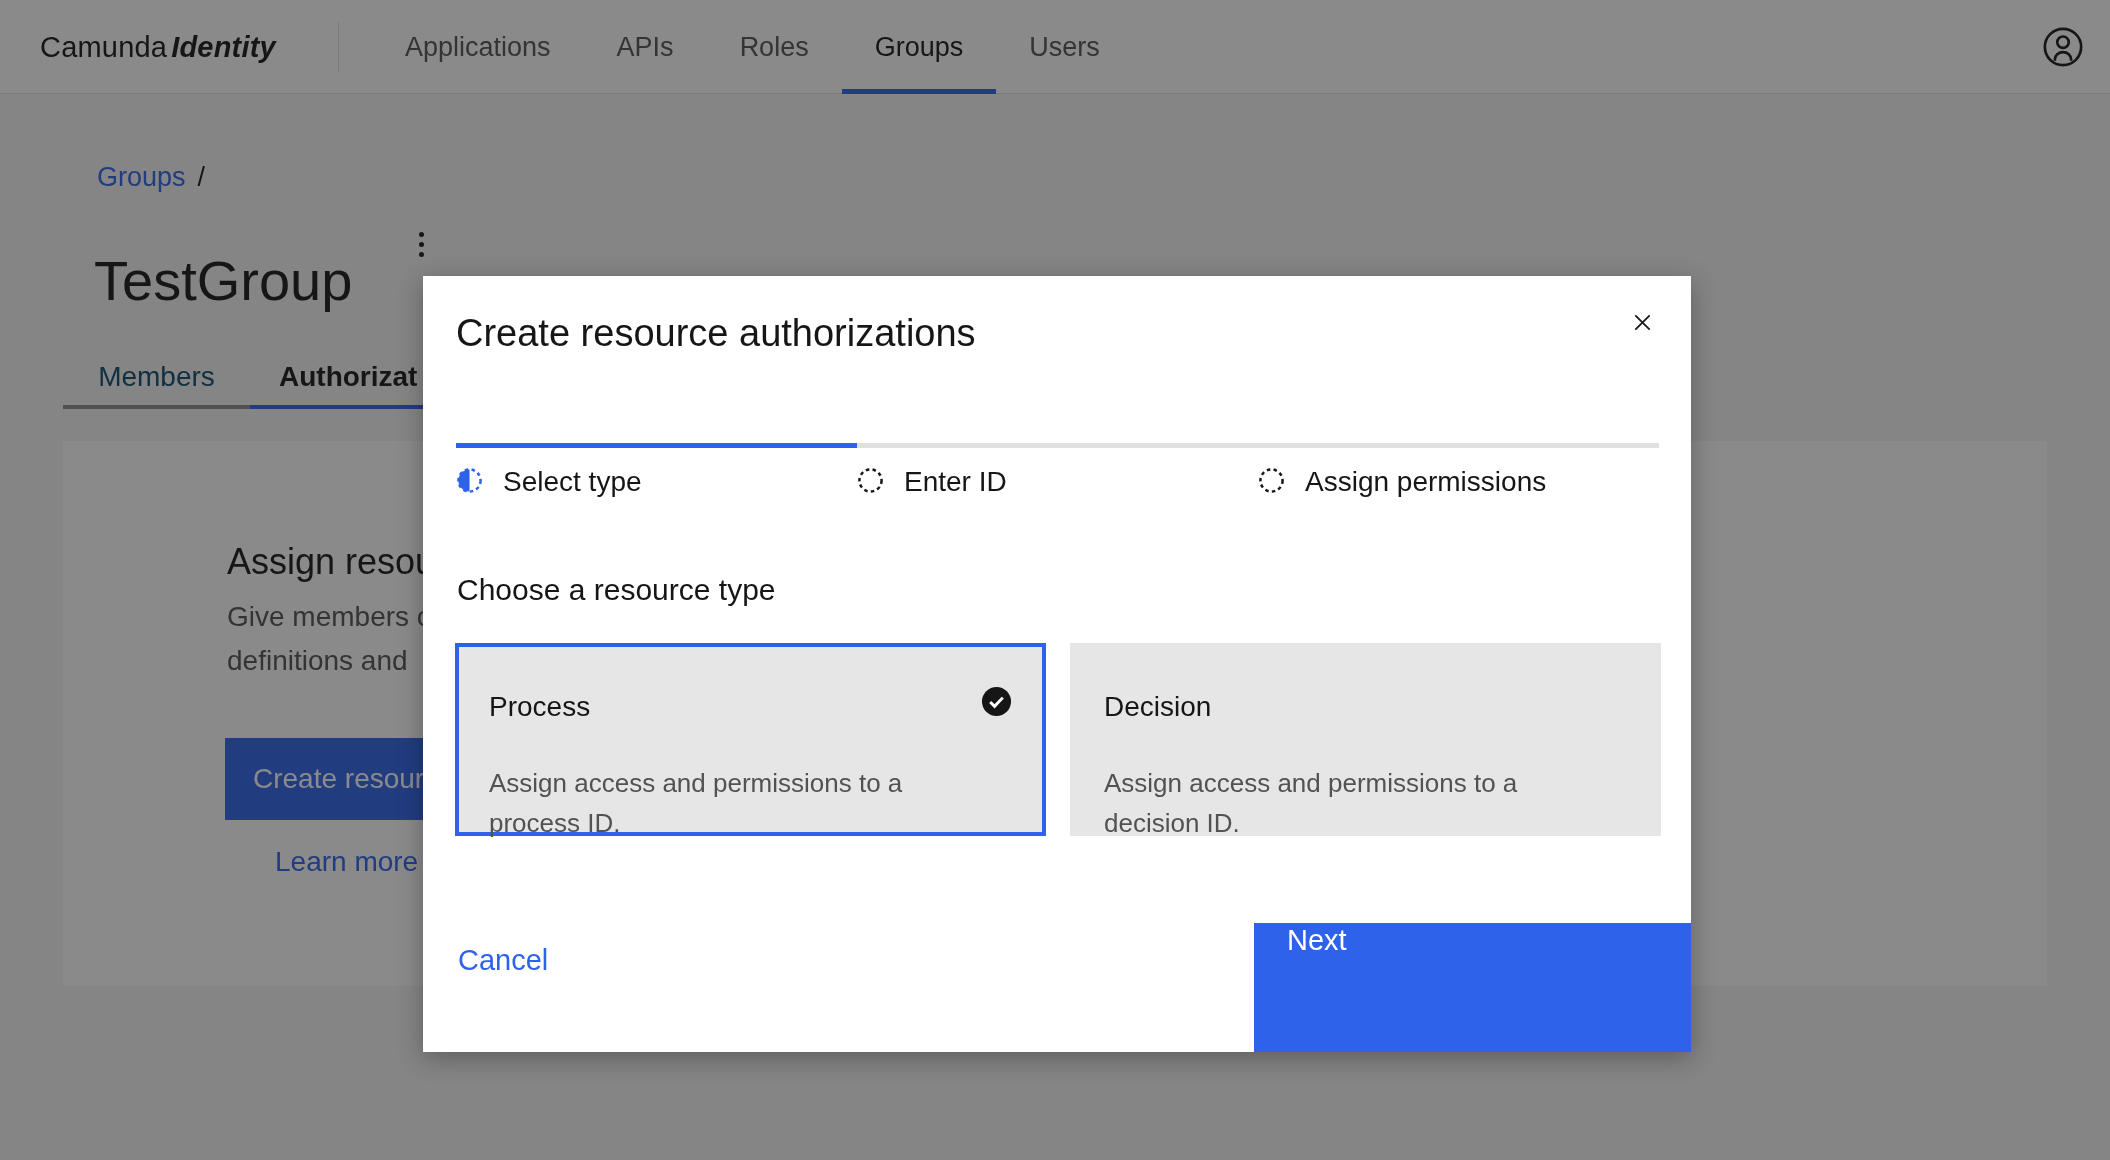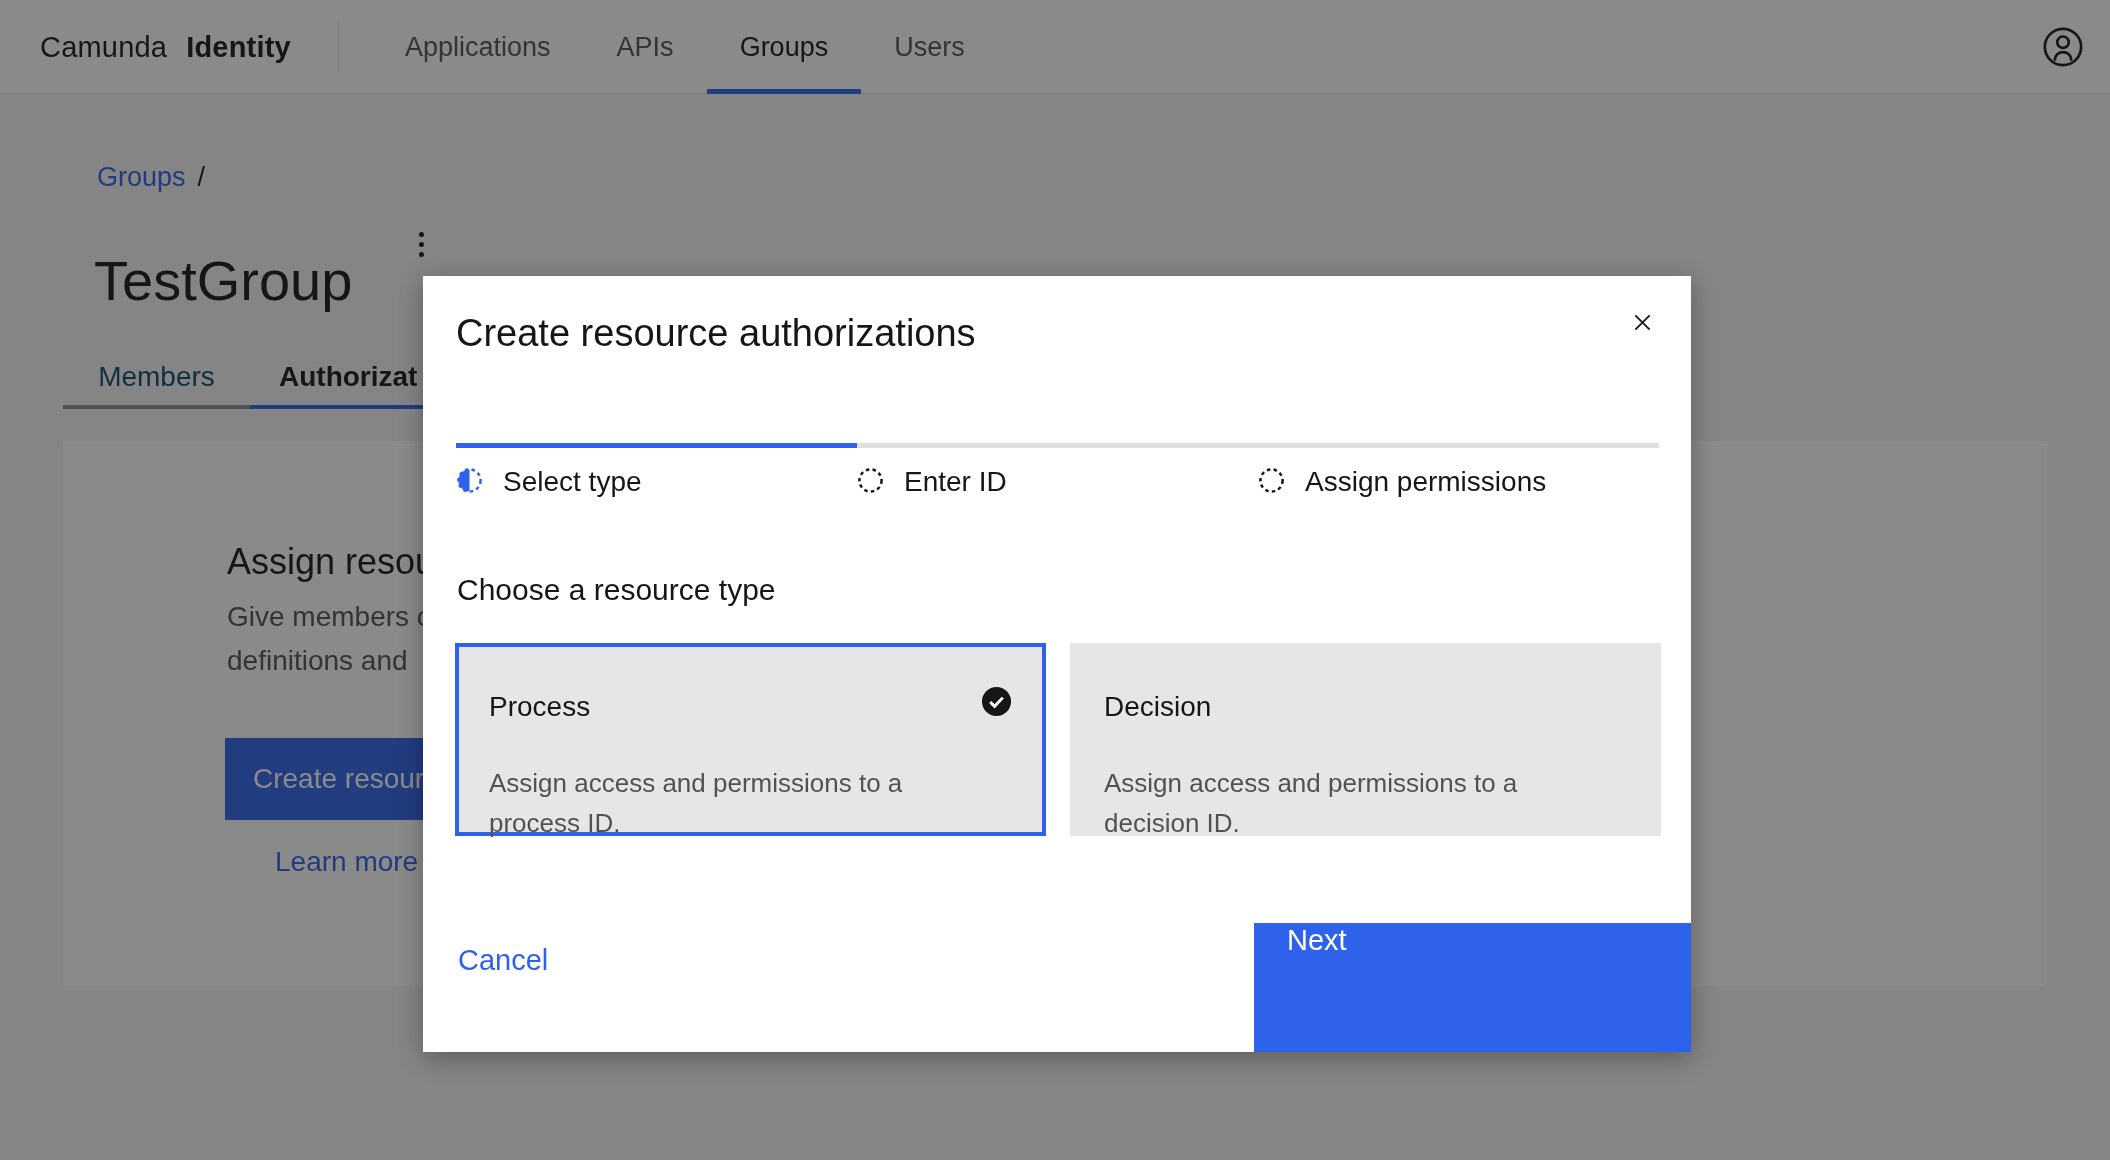--- a/index.html
+++ b/index.html
@@ -10,21 +10,21 @@
     color:#161616;
   }
 
   
   .header{
     position:absolute;left:0;top:0;width:2110px;height:94px;
     background:#ffffff;border-bottom:1px solid #e0e0e0;box-sizing:border-box;
   }
   .brand{position:absolute;left:40px;top:0;height:94px;display:flex;align-items:center;
     font-size:29px;letter-spacing:.2px;}
-  .brand b{font-weight:700;margin-left:19px;}
+  .brand b{font-weight:700;margin-left:4px;font-style:italic;}
   .header-divider{position:absolute;left:338px;top:22px;width:1px;height:50px;background:#e0e0e0;}
   .nav{position:absolute;left:372px;top:0;height:94px;display:flex;}
   .nav-item{position:relative;height:94px;display:flex;align-items:center;
     padding:0 33px;font-size:27px;color:#525252;cursor:pointer;}
   .nav-item.active{color:#161616;}
   .nav-item.active::after{content:"";position:absolute;left:0;right:0;bottom:0;height:5px;background:#2f62ea;}
   .avatar-btn{position:absolute;left:2042px;top:26px;width:42px;height:42px;padding:0;border:none;background:transparent;cursor:pointer;}
 
   
   .breadcrumb{position:absolute;left:97px;top:162px;font-size:27px;display:flex;gap:12px;}
@@ -86,20 +86,21 @@
 
 <div class="header">
   <div class="brand">
       <span>Camunda</span>
       <b>Identity</b>
     </div>
   <div class="header-divider"></div>
   <nav class="nav">
     <div class="nav-item">Applications</div>
     <div class="nav-item">APIs</div>
+    <div class="nav-item">Roles</div>
     <div class="nav-item active">Groups</div>
     <div class="nav-item">Users</div>
   </nav>
   <button class="avatar-btn">
     <span>
       <svg width="42" height="42" viewBox="0 0 44 44" fill="none">
         <circle cx="22" cy="22" r="19" stroke="#161616" stroke-width="2.8"></circle>
         <circle cx="22" cy="17" r="6" stroke="#161616" stroke-width="2.8"></circle>
         <path d="M13.5 36.5 v-1.6 a8.5 7.6 0 0 1 17 0 v1.6" stroke="#161616" stroke-width="2.8"></path>
       </svg>

